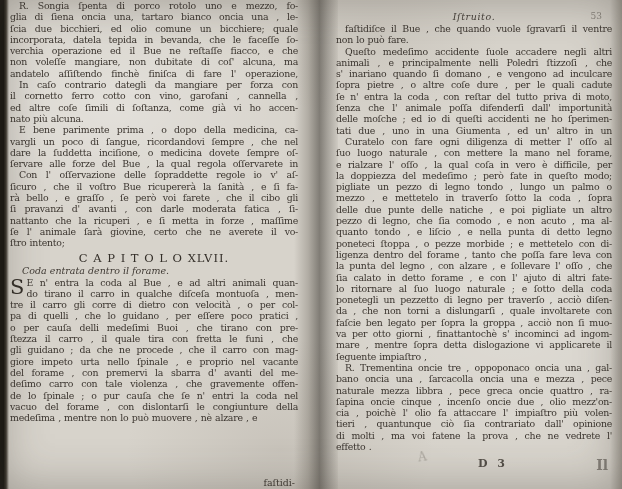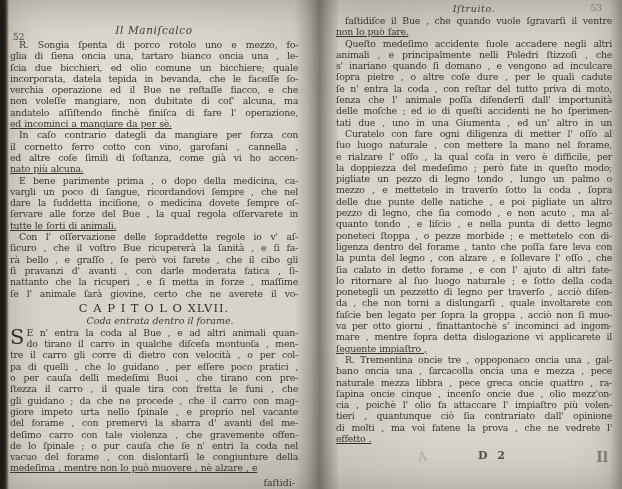--- a/index.html
+++ b/index.html
@@ -35,49 +35,49 @@
       rgba(80,74,64,0) 0%, rgba(80,74,64,0.28) 32%,
       rgba(50,46,40,0.52) 58%, rgba(50,46,40,0.30) 76%,
       rgba(80,74,64,0.06) 100%);
   }
   .page { position:absolute; top:0; height:489px; z-index:2; }
   .page-left  { left:10px;  width:288px; }
   .page-right { left:336px; width:276px; }
 
   .header { position:relative; }
   .page-left  .header { height:15px; margin-top:24px; }
-  .page-right .header { height:12px; margin-top:3px; }
+  .page-right .header { height:12px; margin-top:11px; }
   .running-title {
     display:block; text-align:center; font-style:italic;
     font-size:10.5px; letter-spacing:0.6px; color:#46403a;
   }
   .page-right .running-title { font-size:9.5px; }
   .pagenum { position:absolute; font-size:9px; color:#4a443d; }
   .page-left  .pagenum { left:3px; top:8px; }
   .page-right .pagenum { right:10px; top:0; opacity:0.55; }
 
   .body { position:relative; }
   .line {
     font-size:9.4px; line-height:11.3px; letter-spacing:-0.25px;
     text-align:justify; text-align-last:justify; word-spacing:0.5px;
     color:#3b352f;
   }
-  .line.lastline  { text-align-last:left;text-decoration:underline; }
+  .line.lastline  { text-align-last:left; }
   .line.firstline { text-indent:9px; }
   .para { margin:0; }
   .dropcap {
     float:left; font-size:21px; line-height:19.5px;
     padding:1px 2px 0 0; color:#332e28;
   }
   .chap-heading {
     text-align:center; font-size:11.5px; letter-spacing:1px;
     line-height:13px; margin-top:3px; color:#332e28;
   }
   .chap-subtitle {
-    text-align:center; font-style:italic; font-size:9.5px;
+    text-align:left; font-style:italic; font-size:9.5px;
     line-height:11px; margin-bottom:1px; color:#3f3933;padding-left:12px;
   }
   .catchword {
     position:absolute; right:3px; bottom:1px; font-size:9.4px; color:#3b352f;
   }
   .sigrow { position:relative; height:16px; margin-top:5px; }
   .sig-mark {
     position:absolute; left:142px; top:0; font-size:11px; font-weight:bold;
     color:#332e28; opacity:0.8; filter:blur(0.3px); letter-spacing:3px;
   }
@@ -93,55 +93,50 @@
   .speck-2 { left:1px; top:170px; opacity:0.45; font-size:8px; }
   .speck-3 { left:3px; top:266px; opacity:0.5;  font-size:8px; }
 </style>
 </head>
 <body>
 
 <div class="scan">
   <div class="mottle"></div>
 
   <div class="page page-left">
-    <div class="header">
-      <span class="pagenum">52</span>
-      <span class="running-title">Il Maniſcalco</span>
-    </div>
     <div class="body">
         <div class="para">
           <div class="line firstline">R. Songia ſpenta di porco rotolo uno e mezzo, fo-</div>
           <div class="line">glia di ſiena oncia una, tartaro bianco oncia una , le-</div>
           <div class="line">ſcia due bicchieri, ed olio comune un bicchiere; quale</div>
           <div class="line">incorporata, datela tepida in bevanda, che le faceſſe ſo-</div>
           <div class="line">verchia operazione ed il Bue ne reſtaſſe fiacco, e che</div>
           <div class="line">non voleſſe mangiare, non dubitate di coſ' alcuna, ma</div>
           <div class="line">andatelo aſſiſtendo finchè finiſca di fare l' operazione,</div>
-          <div class="line lastline">ed incominci a mangiare da per sè.</div>
         </div>
         <div class="para">
           <div class="line firstline">In caſo contrario dategli da mangiare per forza con</div>
           <div class="line">il cornetto ferro cotto con vino, garofani , cannella ,</div>
           <div class="line">ed altre coſe ſimili di ſoſtanza, come già vi ho accen-</div>
           <div class="line lastline">nato più alcuna.</div>
         </div>
         <div class="para">
           <div class="line firstline">E bene parimente prima , o dopo della medicina, ca-</div>
           <div class="line">vargli un poco di ſangue, ricordandovi ſempre , che nel</div>
           <div class="line">dare la ſuddetta inciſione, o medicina dovete ſempre oſ-</div>
           <div class="line">ſervare alle forze del Bue , la qual regola oſſervarete in</div>
-          <div class="line lastline">tutte le ſorti di animali.</div>
         </div>
         <div class="para">
           <div class="line firstline">Con l' oſſervazione delle ſopraddette regole io v' aſ-</div>
           <div class="line">ſicuro , che il voſtro Bue ricupererà la ſanità , e ſi fa-</div>
           <div class="line">rà bello , e graſſo , ſe però voi farete , che il cibo gli</div>
           <div class="line">ſi pravanzi d' avanti , con darle moderata fatica , ſi-</div>
           <div class="line">nattanto che la ricuperi , e ſi metta in forze , maſſime</div>
           <div class="line">ſe l' animale ſarà giovine, certo che ne averete il vo-</div>
+          <div class="line lastline">ſtro intento;</div>
         </div>
         <div class="chap-heading">C A P I T O L O   XLVII.</div>
         <div class="chap-subtitle">Coda entrata dentro il forame.</div>
         <div class="para">
           <span class="dropcap">S</span>
           <div class="line">E n' entra la coda al Bue , e ad altri animali quan-</div>
           <div class="line">do tirano il carro in qualche diſceſa montuoſa , men-</div>
           <div class="line">tre il carro gli corre di dietro con velocità , o per col-</div>
           <div class="line">pa di quelli , che lo guidano , per eſſere poco pratici ,</div>
           <div class="line">o per cauſa delli medeſimi Buoi , che tirano con pre-</div>
@@ -205,21 +200,21 @@
           <div class="line">bano oncia una , ſarcacolla oncia una e mezza , pece</div>
           <div class="line">naturale mezza libbra , pece greca oncie quattro , ra-</div>
           <div class="line">ſapina oncie cinque , incenſo oncie due , olio mezz'on-</div>
           <div class="line">cia , poichè l' olio fa attaccare l' impiaſtro più volen-</div>
           <div class="line">tieri , quantunque ciò ſia contrariato dall' opinione</div>
           <div class="line">di molti , ma voi fatene la prova , che ne vedrete l'</div>
           <div class="line lastline">effetto .</div>
         </div>
       </div>
     <div class="sigrow">
-      <span class="sig-mark">D 2</span>
+      <span class="sig-mark">D 3</span>
       <span class="sig-catchword">Il</span>
     </div>
   </div>
 
   <div class="gutter"></div>
   <div class="edge-left"></div>
   <div class="edge-right"></div>
   <span class="ink-smudge smudge-a">A</span>
   <span class="ink-smudge speck-1">,</span>
   <span class="ink-smudge speck-2">•</span>

